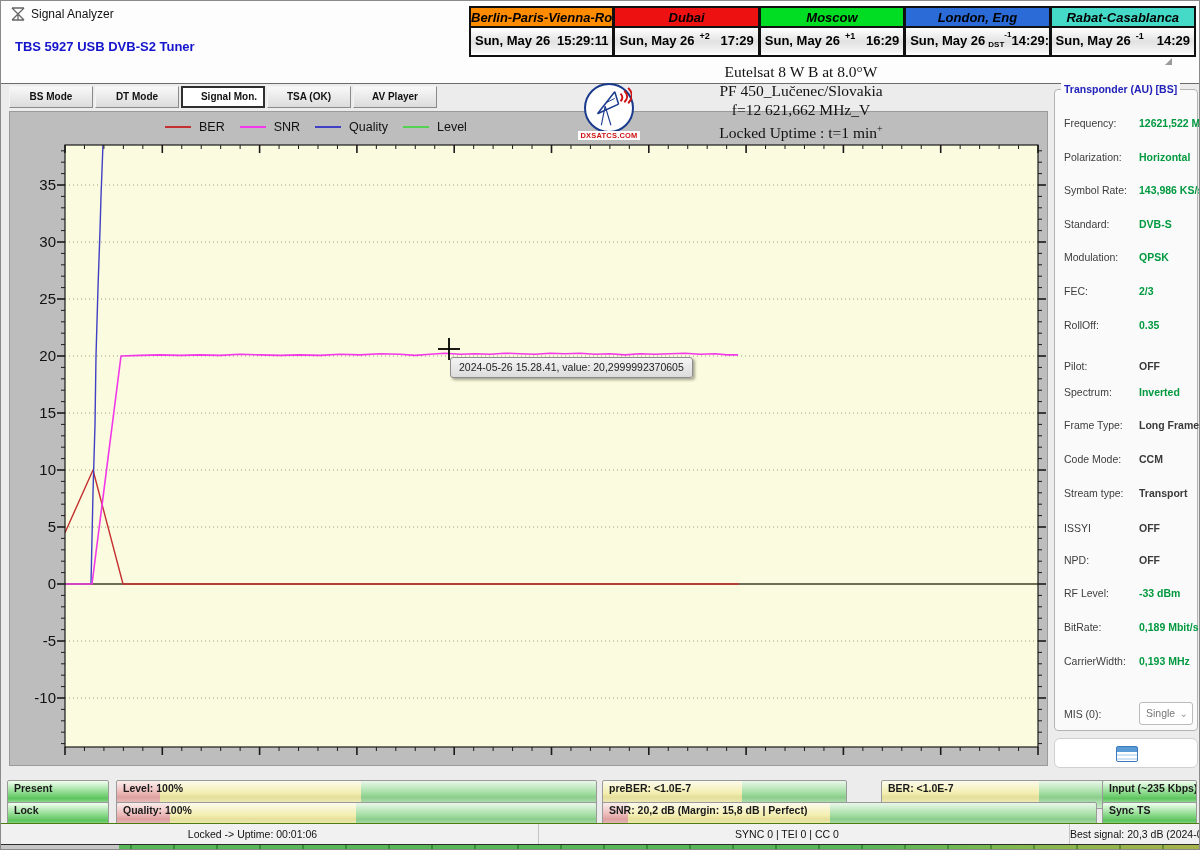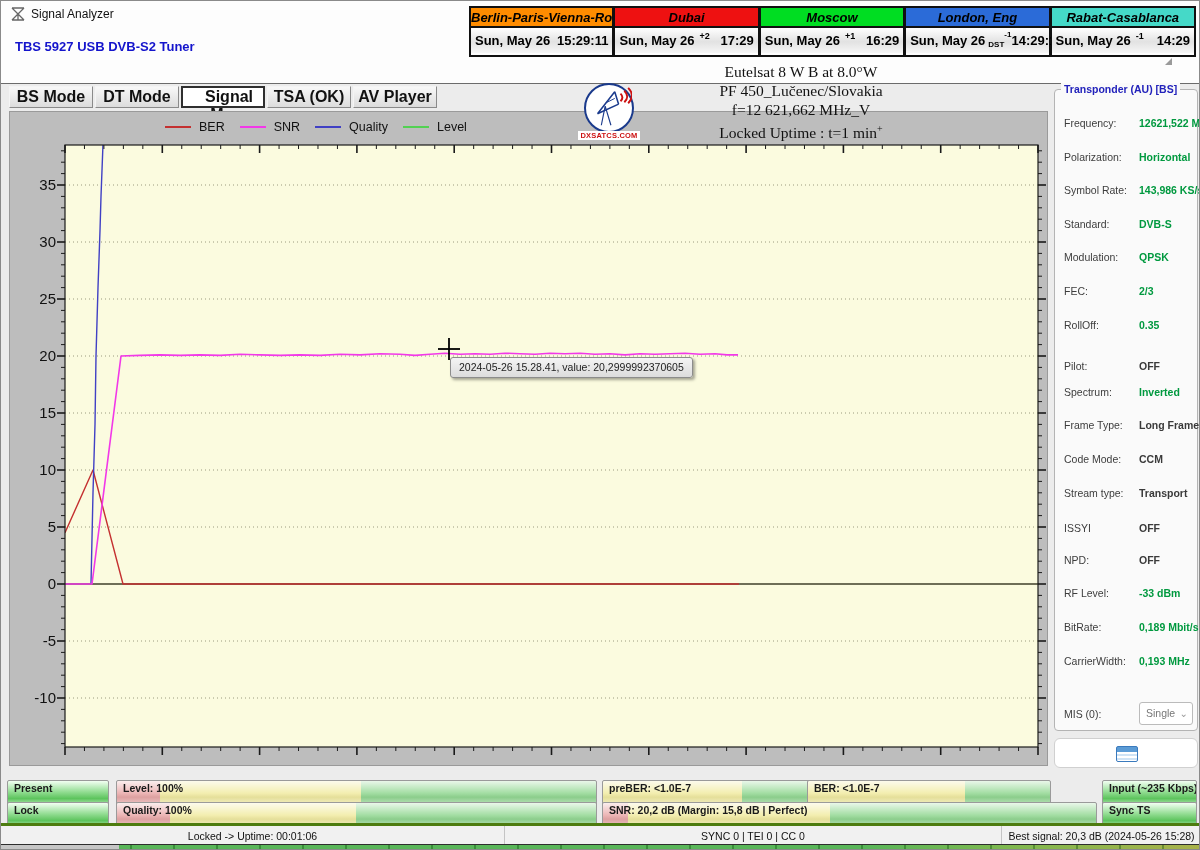--- a/index.html
+++ b/index.html
@@ -26,21 +26,21 @@
   .c-off{font-size:9px;font-weight:bold;position:relative;top:-5px;margin-left:5px;}
   .c-dst{font-size:8px;font-weight:bold;margin-left:3px;position:relative;top:2px;}
   .c-dst sup{font-size:8px;position:relative;top:-6px;}
   .c-spacer{flex:1;}
   .c-time{flex:0 0 auto;}
   .win-artifact{position:absolute;left:1164px;top:57px;width:0;height:0;
     border-left:7px solid transparent;border-bottom:7px solid #9a9a9a;}
 
   
   .tabs{position:absolute;left:8px;top:85px;display:flex;gap:2px;}
-  .tab{width:84px;height:22px;font-size:16px;font-weight:600;color:#111;text-align:center;line-height:20px;
+  .tab{width:84px;height:22px;font-size:10px;font-weight:600;color:#111;text-align:center;line-height:20px;
     background:linear-gradient(180deg,#f8f8f8,#dcdcdc);border:1px solid #8a8a8a;
     border-top-color:#f4f4f4;border-left-color:#f4f4f4;cursor:pointer;}
   .tab.active{background:#ffffff;border:2px solid #2f2f2f;line-height:18px;padding-left:12px;}
 
   
   .overlay-text{position:absolute;left:600px;top:61px;width:400px;text-align:center;
     font-family:"Liberation Serif","DejaVu Serif",serif;font-size:15.5px;color:#111;line-height:19px;z-index:30;}
   .overlay-text sup{font-size:10px;}
 
   
@@ -84,21 +84,21 @@
     border-radius:2px;background:linear-gradient(180deg,#5b9bd5 0 5px,#ffffff 5px 7px,#cfe3f5 7px 9px,
       #ffffff 9px 11px,#cfe3f5 11px 13px,#ffffff 13px);}
 
   
   .sbar{position:absolute;height:29px;border:1px solid #9a9a9a;border-radius:2px;font-size:10.5px;
     font-weight:bold;color:#1a1a1a;line-height:15px;padding-left:6px;white-space:nowrap;overflow:hidden;}
   .sbar.green{background:linear-gradient(180deg,#f2fff2,#93dd93 40%,#5dc45d 65%,#dff6df);}
 
   
   .statusbar{position:absolute;left:0;top:822px;width:1200px;height:21px;background:#f1f1f1;
-    border-top:3px solid #4d7c0f;display:flex;}
+    border-top:1px solid #4d7c0f;display:flex;gap:34px;}
   .sb-sec{font-size:10.5px;color:#111;text-align:center;line-height:20px;white-space:nowrap;overflow:hidden;}
   .sb-1{width:503px;}
   .sb-2{width:497px;border-left:1px solid #c4c4c4;}
   .sb-3{flex:1;border-left:1px solid #c4c4c4;}
 
   .bottom-strip{position:absolute;left:0;top:843px;width:1200px;height:7px;
     background:
       repeating-linear-gradient(90deg, rgba(0,70,0,.35) 0 2px, rgba(0,0,0,0) 2px 43px),
       linear-gradient(90deg,#59b659 0 72%,#7fb84f 84%,#a9b24a 100%);
     border-top:1px solid #2e2e2e;}
@@ -550,21 +550,21 @@
   </div>
 
   <div class="mini-btn">
     <div class="mini-btn-icon"></div>
   </div>
 
   <div id="barsLayer">
       <div class="sbar green" style="left: 6px; top: 779px; width: 102px;">Present</div>
       <div class="sbar" style="left: 115px; top: 779px; width: 481px; background: linear-gradient(rgba(255, 255, 255, 0.8), rgba(255, 255, 255, 0.15) 45%, rgba(0, 0, 0, 0.05) 60%, rgba(255, 255, 255, 0.55)), linear-gradient(90deg, rgb(233, 169, 169) 0px, rgb(233, 169, 169) 9%, rgb(241, 235, 162) 9%, rgb(241, 235, 162) 51%, rgb(147, 216, 147) 51%, rgb(147, 216, 147) 100%);">Level: 100%</div>
       <div class="sbar" style="left: 601px; top: 779px; width: 245px; background: linear-gradient(rgba(255, 255, 255, 0.8), rgba(255, 255, 255, 0.15) 45%, rgba(0, 0, 0, 0.05) 60%, rgba(255, 255, 255, 0.55)), linear-gradient(90deg, rgb(241, 235, 162) 0px, rgb(241, 235, 162) 57%, rgb(147, 216, 147) 57%, rgb(147, 216, 147) 100%);">preBER: &lt;1.0E-7</div>
-      <div class="sbar" style="left: 806px; top: 779px; width: 244px; background: linear-gradient(rgba(255, 255, 255, 0.8), rgba(255, 255, 255, 0.15) 45%, rgba(0, 0, 0, 0.05) 60%, rgba(255, 255, 255, 0.55)), linear-gradient(90deg, rgb(241, 235, 162) 0px, rgb(241, 235, 162) 65%, rgb(147, 216, 147) 65%, rgb(147, 216, 147) 100%);">BER: &lt;1.0E-7</div>
+      <div class="sbar" style="left: 880px; top: 779px; width: 244px; background: linear-gradient(rgba(255, 255, 255, 0.8), rgba(255, 255, 255, 0.15) 45%, rgba(0, 0, 0, 0.05) 60%, rgba(255, 255, 255, 0.55)), linear-gradient(90deg, rgb(241, 235, 162) 0px, rgb(241, 235, 162) 65%, rgb(147, 216, 147) 65%, rgb(147, 216, 147) 100%);">BER: &lt;1.0E-7</div>
       <div class="sbar green" style="left: 1101px; top: 779px; width: 95px;">Input (~235 Kbps)</div>
       <div class="sbar green" style="left: 6px; top: 801px; width: 102px;">Lock</div>
       <div class="sbar" style="left: 115px; top: 801px; width: 481px; background: linear-gradient(rgba(255, 255, 255, 0.8), rgba(255, 255, 255, 0.15) 45%, rgba(0, 0, 0, 0.05) 60%, rgba(255, 255, 255, 0.55)), linear-gradient(90deg, rgb(233, 169, 169) 0px, rgb(233, 169, 169) 11%, rgb(241, 235, 162) 11%, rgb(241, 235, 162) 50%, rgb(147, 216, 147) 50%, rgb(147, 216, 147) 100%);">Quality: 100%</div>
       <div class="sbar" style="left: 601px; top: 801px; width: 495px; background: linear-gradient(rgba(255, 255, 255, 0.8), rgba(255, 255, 255, 0.15) 45%, rgba(0, 0, 0, 0.05) 60%, rgba(255, 255, 255, 0.55)), linear-gradient(90deg, rgb(233, 169, 169) 0px, rgb(233, 169, 169) 5%, rgb(241, 235, 162) 5%, rgb(241, 235, 162) 46%, rgb(147, 216, 147) 46%, rgb(147, 216, 147) 100%);">SNR: 20,2 dB (Margin: 15,8 dB | Perfect)</div>
       <div class="sbar green" style="left: 1101px; top: 801px; width: 95px;">Sync TS</div>
     </div>
 
   <div class="statusbar">
     <div class="sb-sec sb-1">Locked -&gt; Uptime: 00:01:06</div>
     <div class="sb-sec sb-2">SYNC 0 | TEI 0 | CC 0</div>

